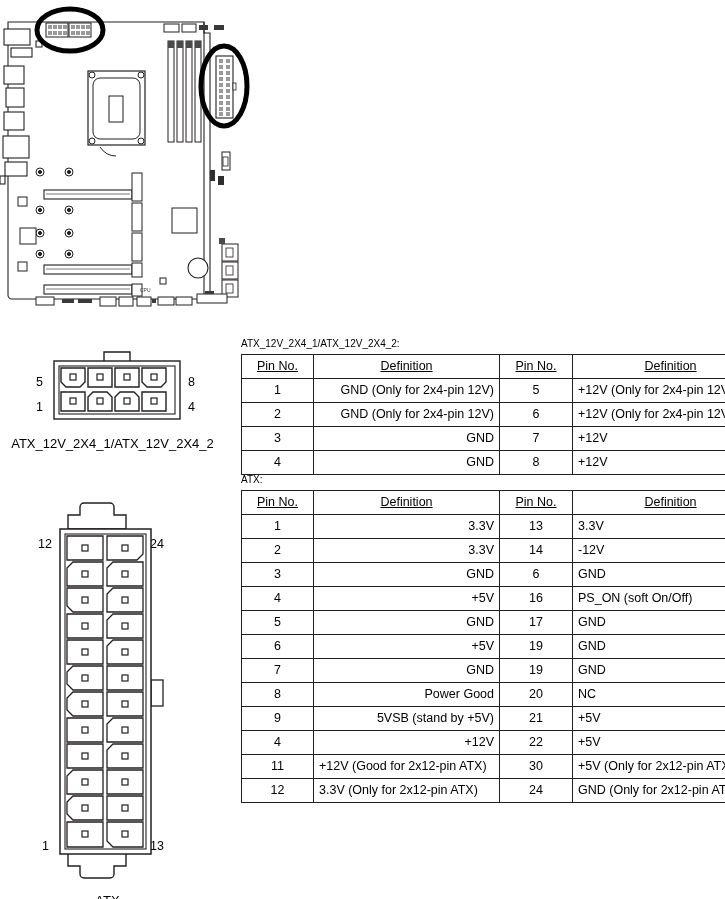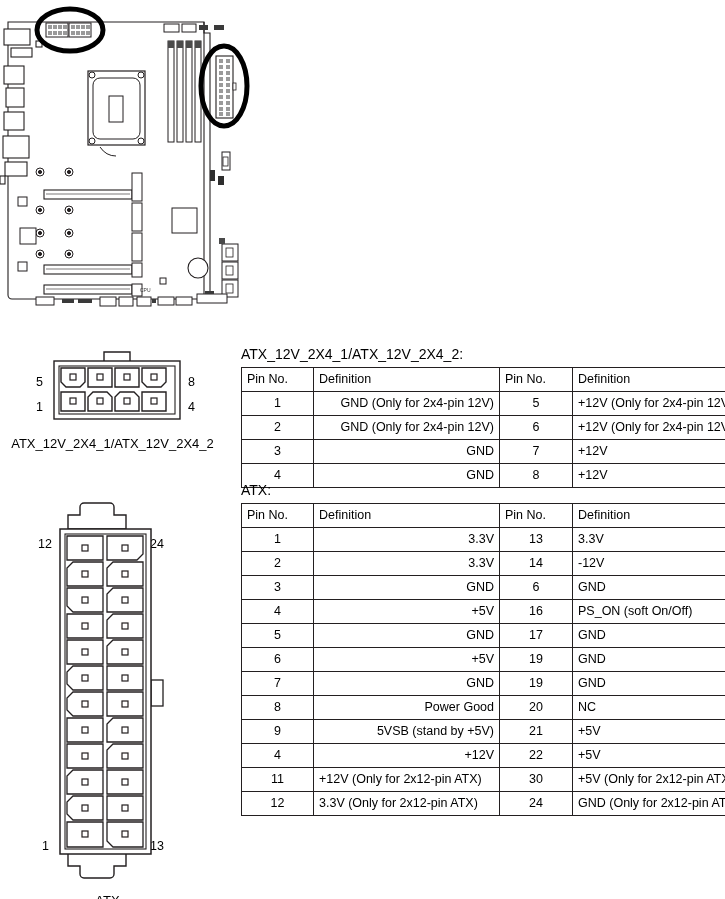--- a/index.html
+++ b/index.html
@@ -72,39 +72,38 @@
   #c24-lbl-1  { left: 22px;  top: 340px; }
   #c24-lbl-13 { left: 130px; top: 340px; }
   #atx24-caption { width: 175px; }
 
   
   .table-block { position: absolute; left: 241px; width: 484px; }
   #table-12v-block { top: 338px; }
   #table-atx-block { top: 474px; }
 
   .table-title {
-    font-size: 14px;
+    font-size: 10px;
     margin-bottom: 4px;
     line-height: 1.2;
-    margin-top: 8px;
   }
   table.pinout {
     border-collapse: collapse;
     width: 484px;
     table-layout: fixed;
   }
   table.pinout td, table.pinout th {
     border: 1px solid #231f20;
     font-size: 12.5px;
     font-weight: normal;
     padding: 3px 5px 4px 5px;
     vertical-align: top;
     line-height: 1.28;
   }
-  table.pinout th { text-align: left; }
+  table.pinout th { text-align: center; text-decoration: underline; }
   .col-pin   { width: 61px;  text-align: center; }
   .col-def   { width: 175px; text-align: right; }
   .col-pin2  { width: 62px;  text-align: center; }
   .col-def2  { width: 185px; text-align: left; }
   th.col-pin, th.col-pin2 { text-align: left; padding-left: 8px; }
   td.col-pin, td.col-pin2 { text-align: center; }
   .justify { text-align: justify; text-align-last: left; }
 </style>
 </head>
 <body>
@@ -536,21 +535,21 @@
         <td class="col-def2">+5V</td>
       </tr>
       <tr>
         <td class="col-pin">4</td>
         <td class="col-def">+12V</td>
         <td class="col-pin2">22</td>
         <td class="col-def2">+5V</td>
       </tr>
       <tr>
         <td class="col-pin">11</td>
-        <td class="col-def justify">+12V (Only for 2x12-pin ATX)</td>
+        <td class="col-def justify">+12V (Good for 2x12-pin ATX)</td>
         <td class="col-pin2">30</td>
         <td class="col-def2">+5V (Only for 2x12-pin ATX)</td>
       </tr>
       <tr>
         <td class="col-pin">12</td>
         <td class="col-def justify">3.3V (Only for 2x12-pin ATX)</td>
         <td class="col-pin2">24</td>
         <td class="col-def2">GND (Only for 2x12-pin ATX)</td>
       </tr>
     </tbody>

